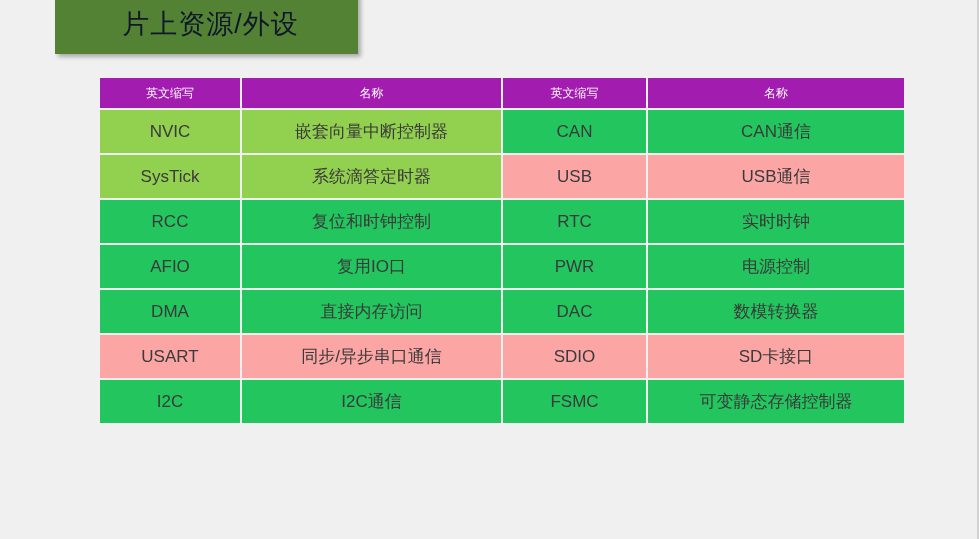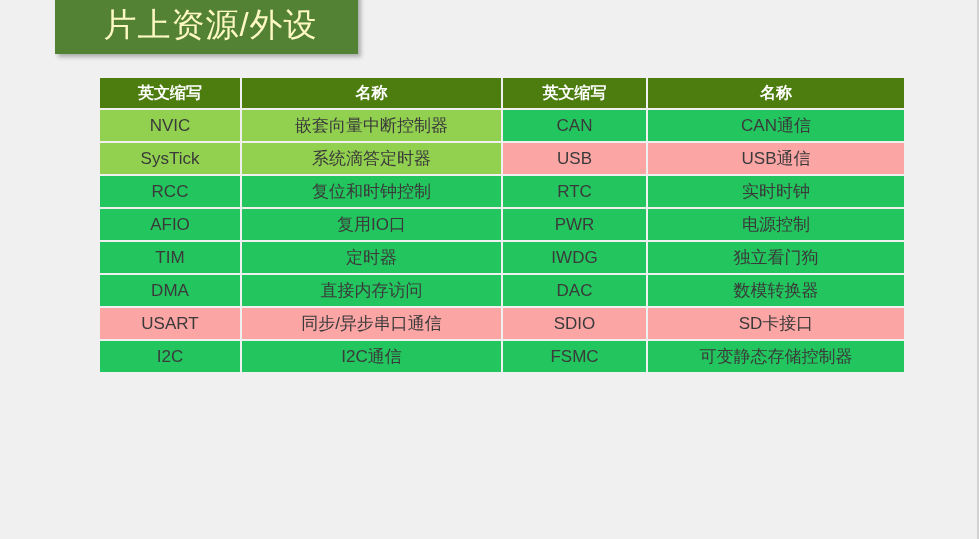--- a/index.html
+++ b/index.html
@@ -33,22 +33,22 @@
     height: 60px;
     background: #548235;
     box-shadow: 3px 3px 4px rgba(0,0,0,0.28);
     display: flex;
     align-items: center;
     justify-content: center;
     box-sizing: border-box;
     padding-left: 8px;
   }
   #title-text {
-    color: #fef9c3;
-    font-size: 33px;
+    color: #0f172a;
+    font-size: 27px;
     font-weight: 400;
     letter-spacing: 1px;
     line-height: 1;
     white-space: nowrap;
   }
 
   
   #peripheral-table {
     position: absolute;
     left: 98px;
@@ -61,35 +61,35 @@
   }
   #peripheral-table col.c-abbr { width: 140px; }
   #peripheral-table col.c-name { width: 259px; }
   #peripheral-table col.c-abbr2 { width: 143px; }
   #peripheral-table col.c-name2 { width: 256px; }
 
   #peripheral-table th,
   #peripheral-table td {
     padding: 0;
     margin: 0;
-    height: 31px;
+    height: 43px;
     text-align: center;
     vertical-align: middle;
     font-size: 17px;
     font-weight: 400;
     color: #3a3a3a;
     border: 0;
     overflow: hidden;
     white-space: nowrap;
   }
   #peripheral-table thead th {
-    background: #4d7c0f;
+    background: #a21caf;
     color: #ffffff;
-    font-weight: bold;
-    font-size: 16px;
+    font-weight: normal;
+    font-size: 12px;
     height: 30px;
   }
   tr.band-a td { background: #22c55e; }
   tr.band-b td { background: #fca5a5; }
   td.hl { background: #92d050 !important; }
 </style>
 </head>
 <body>
 
 <div id="slide">
@@ -132,26 +132,20 @@
           <td>RTC</td>
           <td>实时时钟</td>
         </tr>
         <tr class="band-a">
           <td>AFIO</td>
           <td>复用IO口</td>
           <td>PWR</td>
           <td>电源控制</td>
         </tr>
         <tr class="band-a">
-          <td>TIM</td>
-          <td>定时器</td>
-          <td>IWDG</td>
-          <td>独立看门狗</td>
-        </tr>
-        <tr class="band-a">
           <td>DMA</td>
           <td>直接内存访问</td>
           <td>DAC</td>
           <td>数模转换器</td>
         </tr>
         <tr class="band-b">
           <td>USART</td>
           <td>同步/异步串口通信</td>
           <td>SDIO</td>
           <td>SD卡接口</td>

